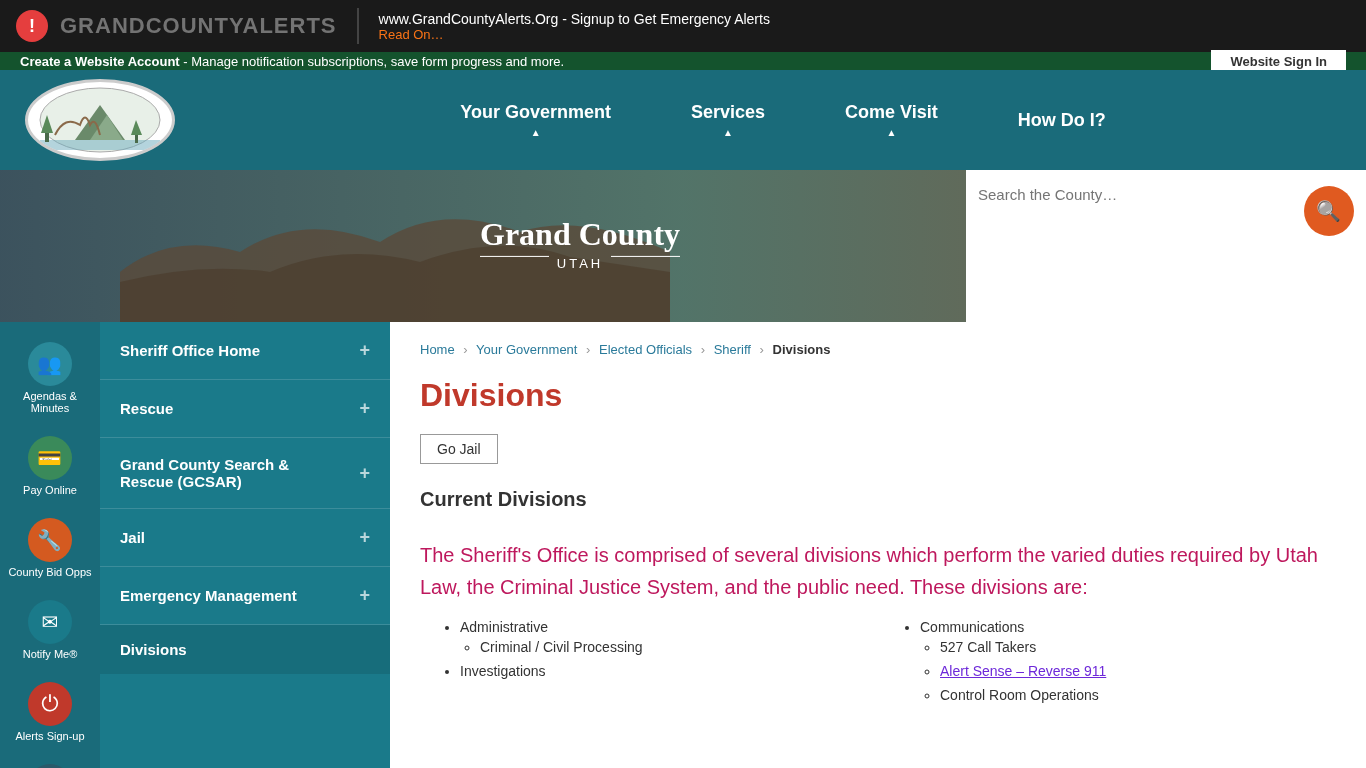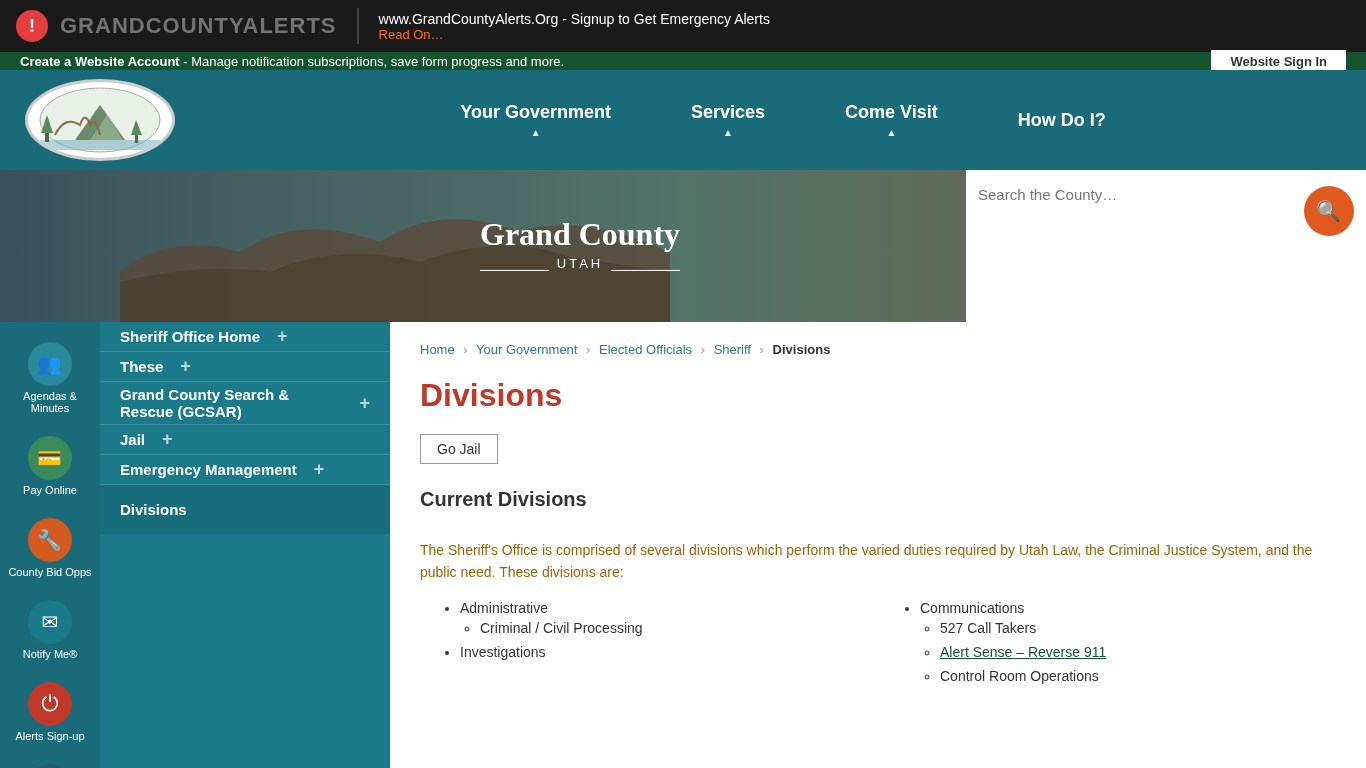--- a/index.html
+++ b/index.html
@@ -141,21 +141,21 @@
       text-align: center;
     }
     .grand-county-badge .gc-title {
       font-size: 32px;
       font-weight: bold;
       font-family: Georgia, serif;
       line-height: 1.1;
     }
     .grand-county-badge .gc-divider {
       display: flex;
-      align-items: flex-end;
+      align-items: flex-start;
       gap: 8px;
       margin: 4px 0;
     }
     .grand-county-badge .gc-divider .line {
       height: 1px;
       background: #fff;
       flex: 1;
     }
     .grand-county-badge .gc-utah {
       font-size: 13px;
@@ -239,21 +239,22 @@
 
     
     .nav-sidebar {
       width: 290px;
       background: #1a7a8a;
       color: #fff;
     }
     .nav-sidebar-item {
       display: flex;
       align-items: center;
-      padding: 4px 20px;
+      justify-content: space-between;
+      padding: 18px 20px;
       border-bottom: 1px solid rgba(255,255,255,0.15);
       cursor: pointer;
       font-size: 15px;
       font-weight: bold;
       gap: 17px;
     }
     .nav-sidebar-item .plus { font-size: 18px; color: rgba(255,255,255,0.7); }
     .nav-sidebar-divisions {
       padding: 16px 20px;
       font-size: 15px;
@@ -295,36 +296,36 @@
       color: #333;
     }
 
     .section-title {
       font-size: 20px;
       font-weight: bold;
       color: #333;
       margin-bottom: 12px;
     }
     .section-text {
-      font-size: 14px;
-      color: #a16207;
+      font-size: 20px;
+      color: #be185d;
       line-height: 1.6;
       margin-bottom: 16px;
       margin-top: 28px;
     }
     .divisions-list {
       display: grid;
       grid-template-columns: 1fr 1fr;
       gap: 4px;
     }
     .divisions-col { padding: 0 20px; }
     .divisions-col ul { list-style: disc; padding-left: 20px; }
     .divisions-col ul li { margin-bottom: 8px; font-size: 14px; }
     .divisions-col ul ul { list-style: circle; margin-top: 4px; }
-    .divisions-col a { color: #14532d; text-decoration: underline; }
+    .divisions-col a { color: #6d28d9; text-decoration: underline; }
   </style>
 </head>
 <body>
 
 <div class="alert-bar">
   <div class="alert-icon">
     <span>!</span>
   </div>
   <span class="alert-title">GRANDCOUNTYALERTS</span>
   <div class="alert-divider"></div>
@@ -434,21 +435,21 @@
 
     </div>
   </div>
 
   <div class="nav-sidebar">
     <div class="nav-sidebar-item">
       <span>Sheriff Office Home</span>
       <span class="plus">+</span>
     </div>
     <div class="nav-sidebar-item">
-      <span>These</span>
+      <span>Rescue</span>
       <span class="plus">+</span>
     </div>
     <div class="nav-sidebar-item">
       <span>Grand County Search &amp; Rescue (GCSAR)</span>
       <span class="plus">+</span>
     </div>
     <div class="nav-sidebar-item">
       <span>Jail</span>
       <span class="plus">+</span>
     </div>

